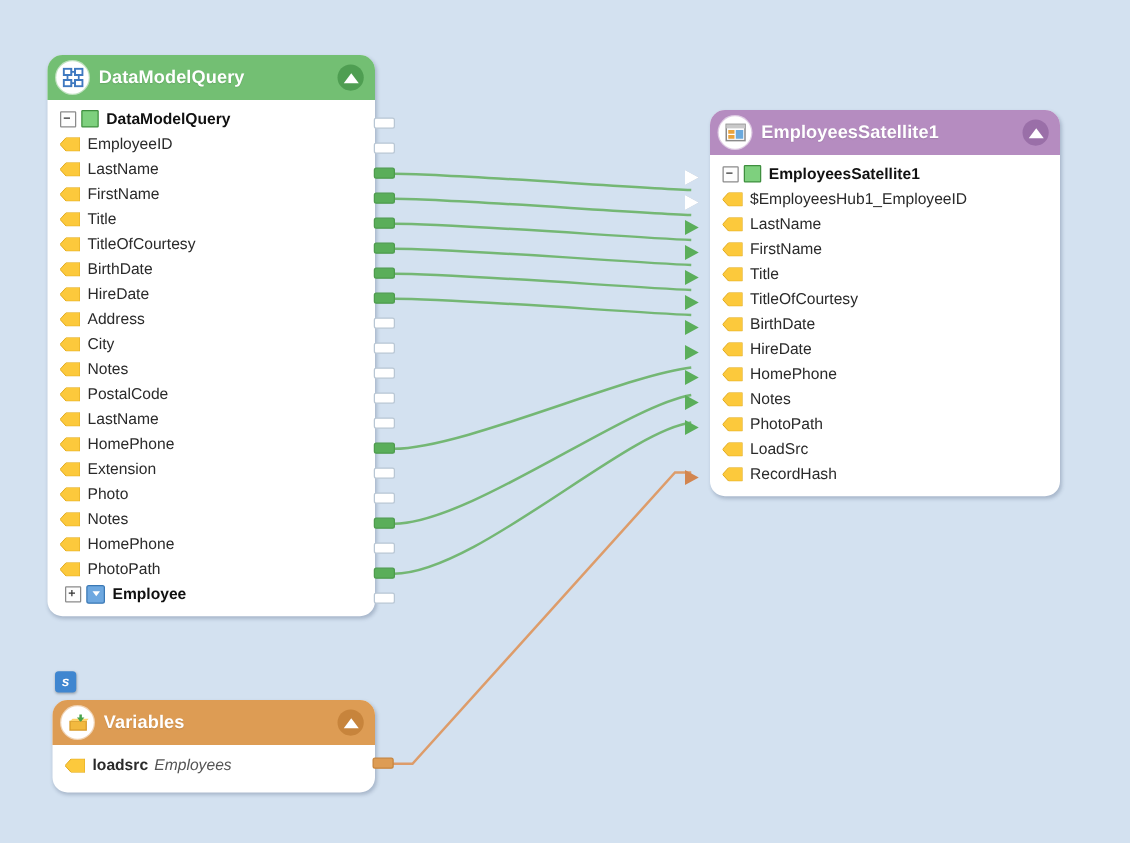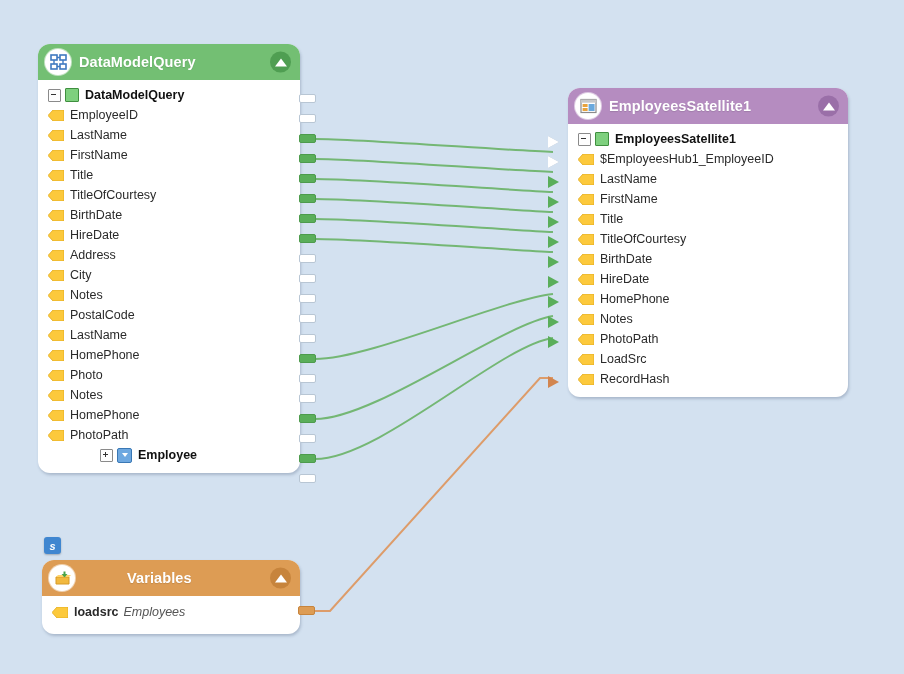--- a/index.html
+++ b/index.html
@@ -11,21 +11,21 @@
   }
   #canvas{position:absolute;left:0;top:0;width:904px;height:674px;}
 
   
   .node{position:absolute;background:#ffffff;border-radius:12px;
         box-shadow:1px 2px 3px rgba(60,80,110,.28);}
   .node-header{height:36px;border-radius:12px 12px 0 0;display:flex;
         align-items:center;padding:0 8px 0 7px;box-sizing:border-box;position:relative;}
   .node-header.green{background:#73bf73;}
   .node-header.purple{background:#b58cc0;}
-  .node-header.orange{background:#dd9c54;gap:44px;}
+  .node-header.orange{background:#dd9c54;}
   .hdr-icon{width:26px;height:26px;border-radius:50%;background:#fff;
         display:flex;align-items:center;justify-content:center;flex:0 0 auto;
         box-shadow:0 0 0 1px rgba(255,255,255,.55);}
   .hdr-title{color:#ffffff;font-size:14.5px;font-weight:bold;margin-left:8px;
         letter-spacing:.1px;white-space:nowrap;overflow:hidden;
         text-shadow:0 1px 1px rgba(0,0,0,.12);}
   .hdr-collapse{position:absolute;right:9px;top:50%;transform:translateY(-50%);
         width:21px;height:21px;border-radius:50%;display:flex;align-items:center;
         justify-content:center;}
   .hdr-collapse.green{background:#4f9e52;}
@@ -232,20 +232,28 @@
               </svg>
             </span>
             <span class="lbl">HomePhone</span>
           </div>
           <div class="row indent-1">
             <span class="tag">
               <svg width="16" height="11" viewBox="0 0 16 11">
                 <path d="M5 0h11v11H5L0 5.5z" fill="#fcc93c" stroke="#e0a91f" stroke-width=".8"></path>
               </svg>
             </span>
+            <span class="lbl">Extension</span>
+          </div>
+          <div class="row indent-1">
+            <span class="tag">
+              <svg width="16" height="11" viewBox="0 0 16 11">
+                <path d="M5 0h11v11H5L0 5.5z" fill="#fcc93c" stroke="#e0a91f" stroke-width=".8"></path>
+              </svg>
+            </span>
             <span class="lbl">Photo</span>
           </div>
           <div class="row indent-1">
             <span class="tag">
               <svg width="16" height="11" viewBox="0 0 16 11">
                 <path d="M5 0h11v11H5L0 5.5z" fill="#fcc93c" stroke="#e0a91f" stroke-width=".8"></path>
               </svg>
             </span>
             <span class="lbl">Notes</span>
           </div>
@@ -259,21 +267,21 @@
           </div>
           <div class="row indent-1">
             <span class="tag">
               <svg width="16" height="11" viewBox="0 0 16 11">
                 <path d="M5 0h11v11H5L0 5.5z" fill="#fcc93c" stroke="#e0a91f" stroke-width=".8"></path>
               </svg>
             </span>
             <span class="lbl">PhotoPath</span>
           </div>
         </div>
-      <div class="row root" style="padding-left:14px;margin-left:48px;">
+      <div class="row root" style="padding-left:14px;">
         <span class="tbox plus"></span>
         <span class="sq-blue">
             <i></i>
           </span>
         <span class="lbl">Employee</span>
       </div>
     </div>
   </div>
 
   <div class="node" style="left:568px;top:88px;width:280px;">

